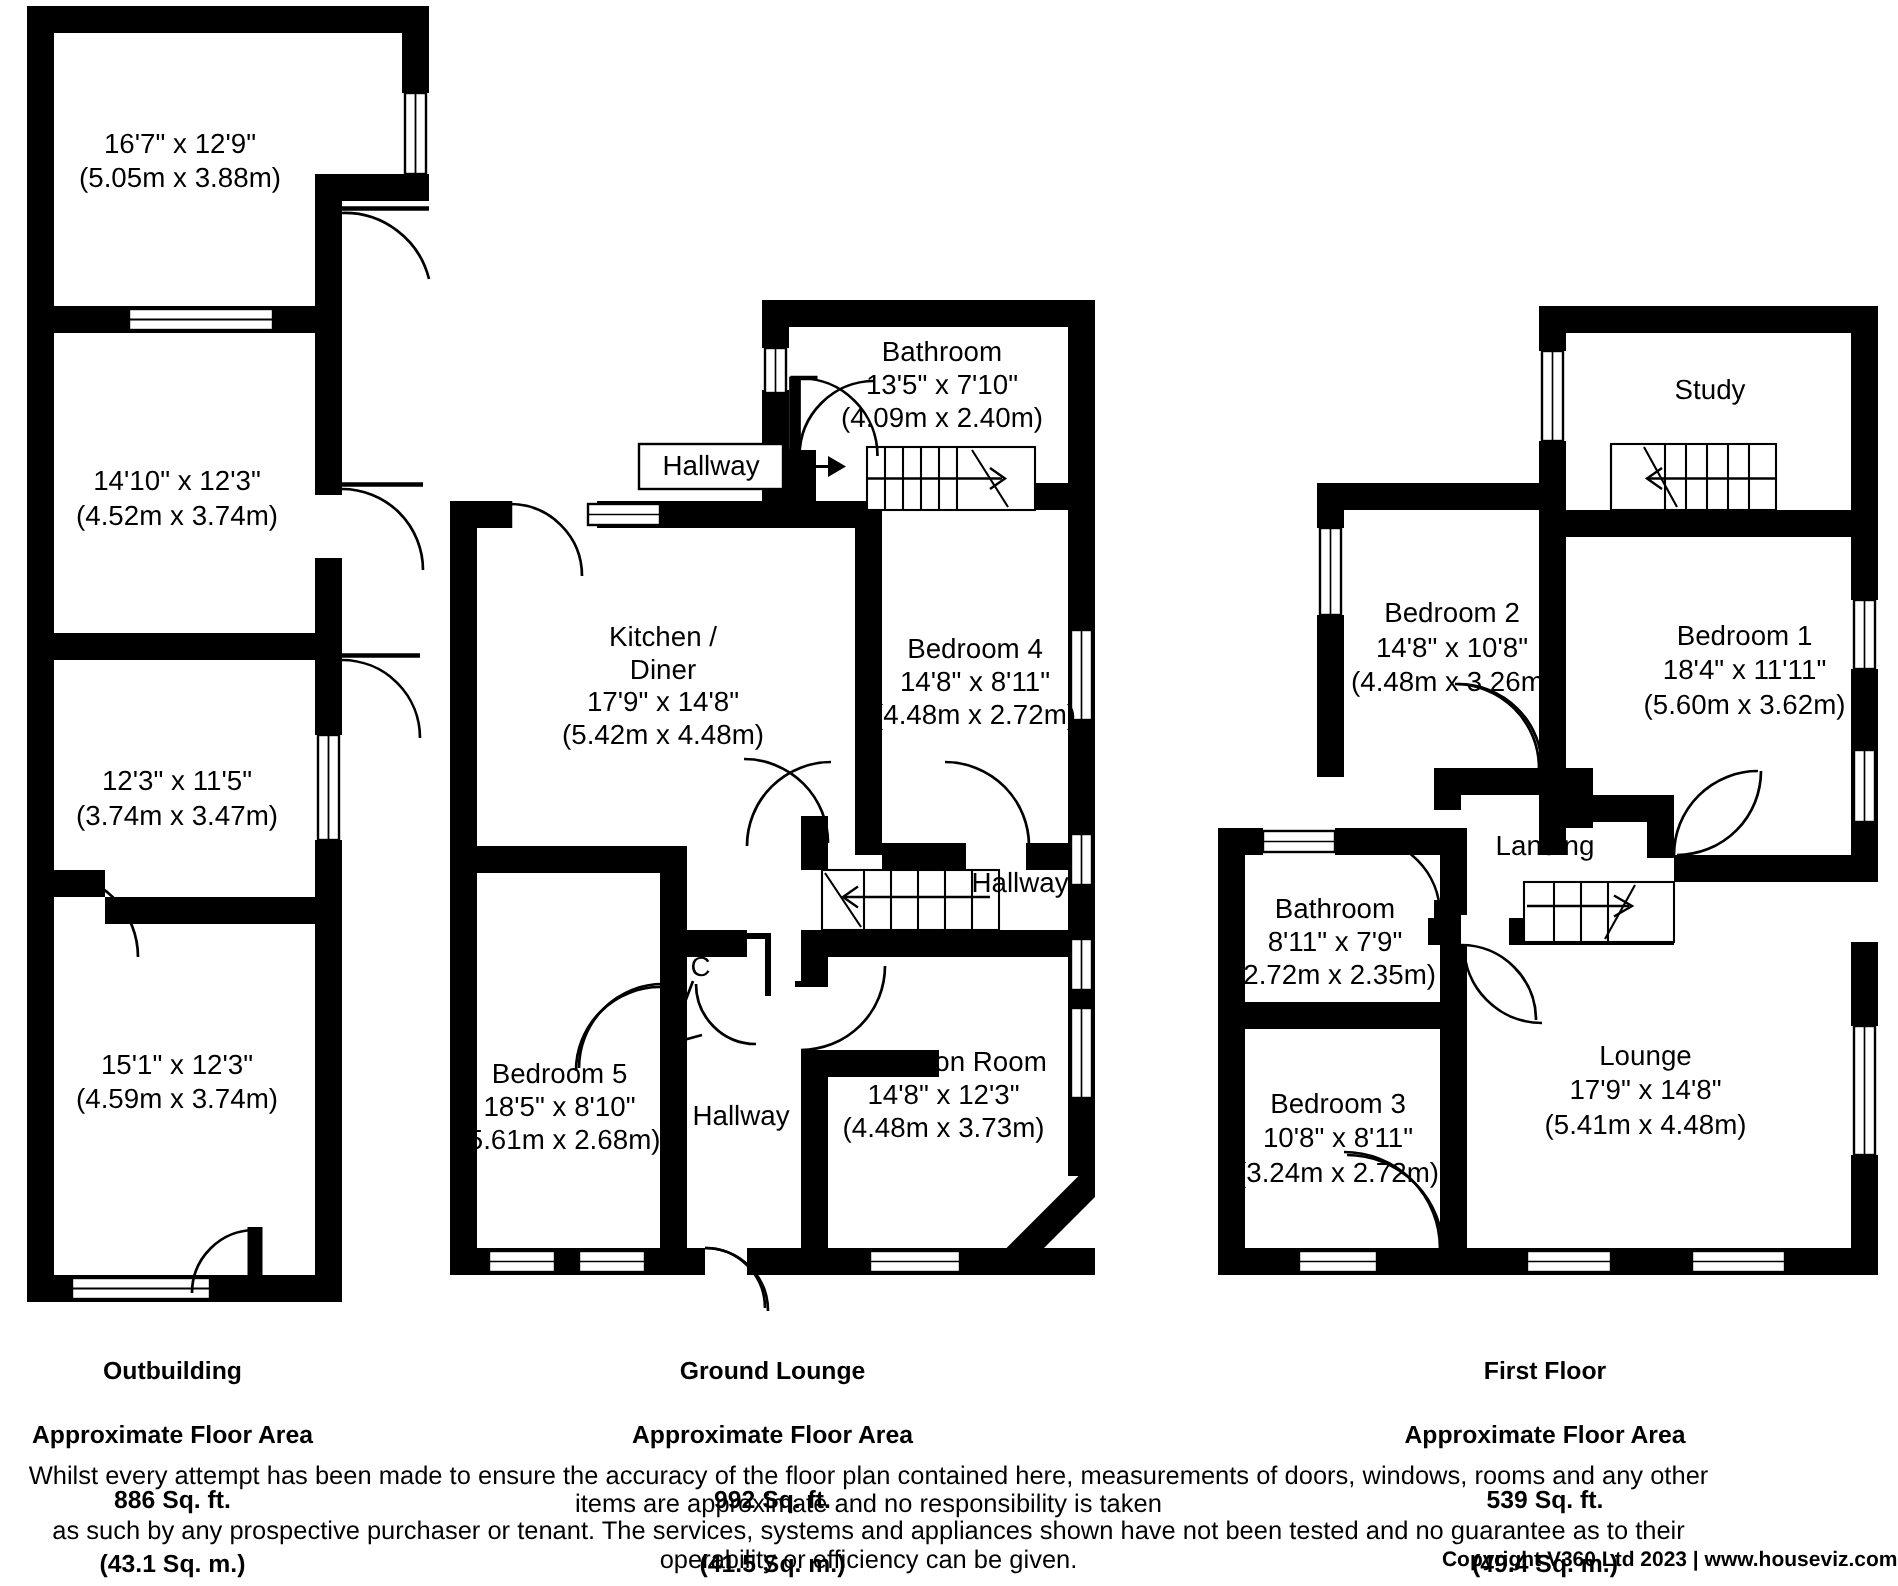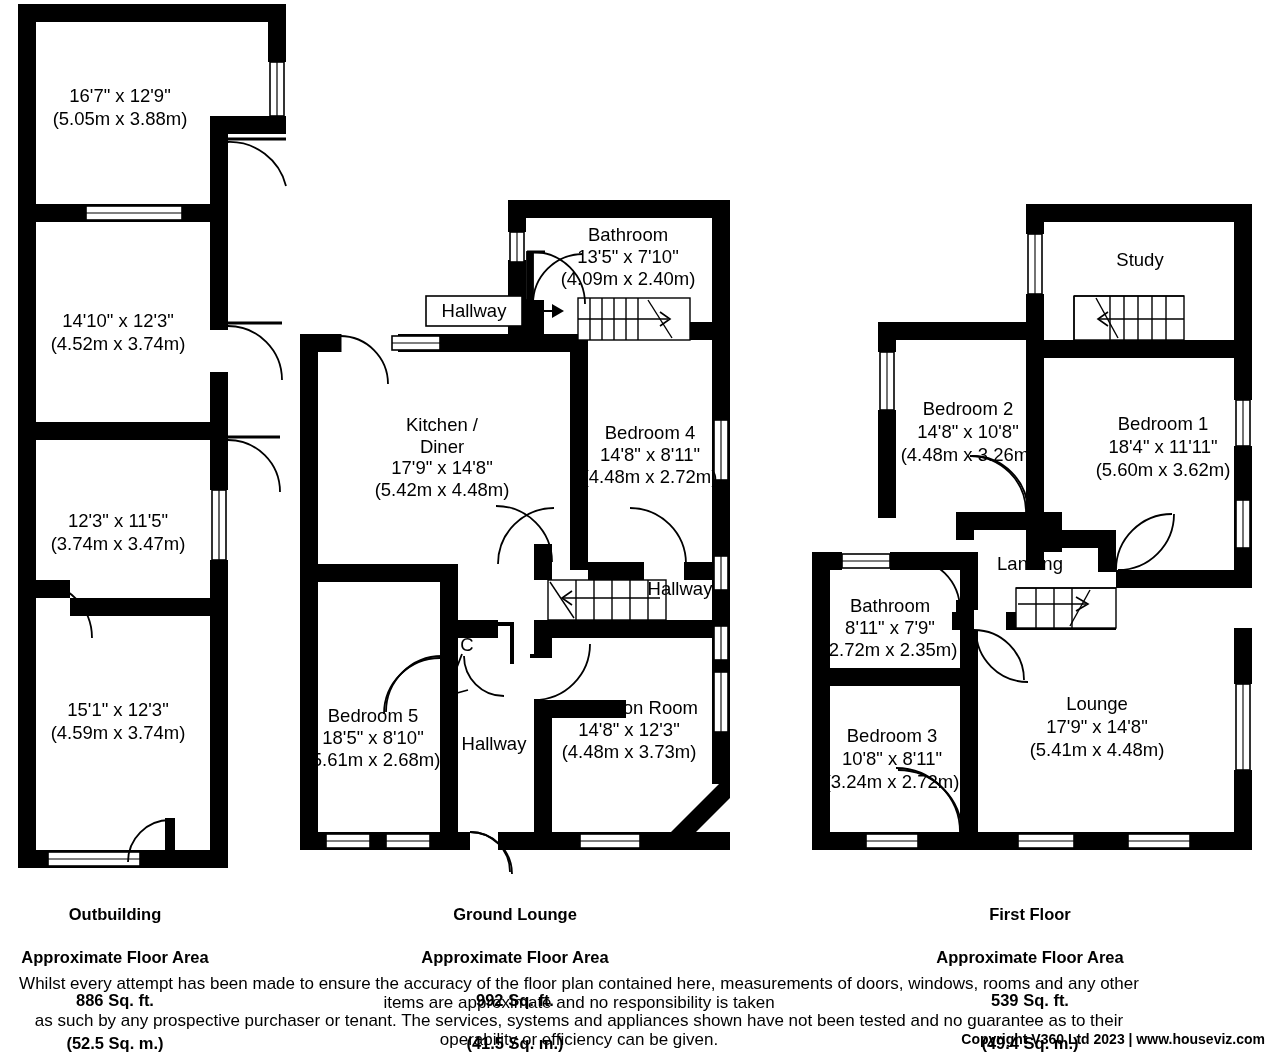--- a/index.html
+++ b/index.html
@@ -493,21 +493,21 @@
       <text class="roomlbl" x="1097" y="751">(5.41m x 4.48m)</text>
 
       <text class="roomlbl" x="1030" y="565">Landing</text>
     </g>
   </svg>
 
   <div class="caption" style="left:0px; top:882px; width:230px;">
     <div>Outbuilding</div>
     <div>Approximate Floor Area</div>
     <div>886 Sq. ft.</div>
-    <div>(52.5 Sq. m.)</div>
+    <div>(43.1 Sq. m.)</div>
   </div>
 
   <div class="caption" style="left:400px; top:882px; width:230px;">
     <div>Ground Lounge</div>
     <div>Approximate Floor Area</div>
     <div>992 Sq. ft.</div>
     <div>(41.5 Sq. m.)</div>
   </div>
 
   <div class="caption" style="left:915px; top:882px; width:230px;">

